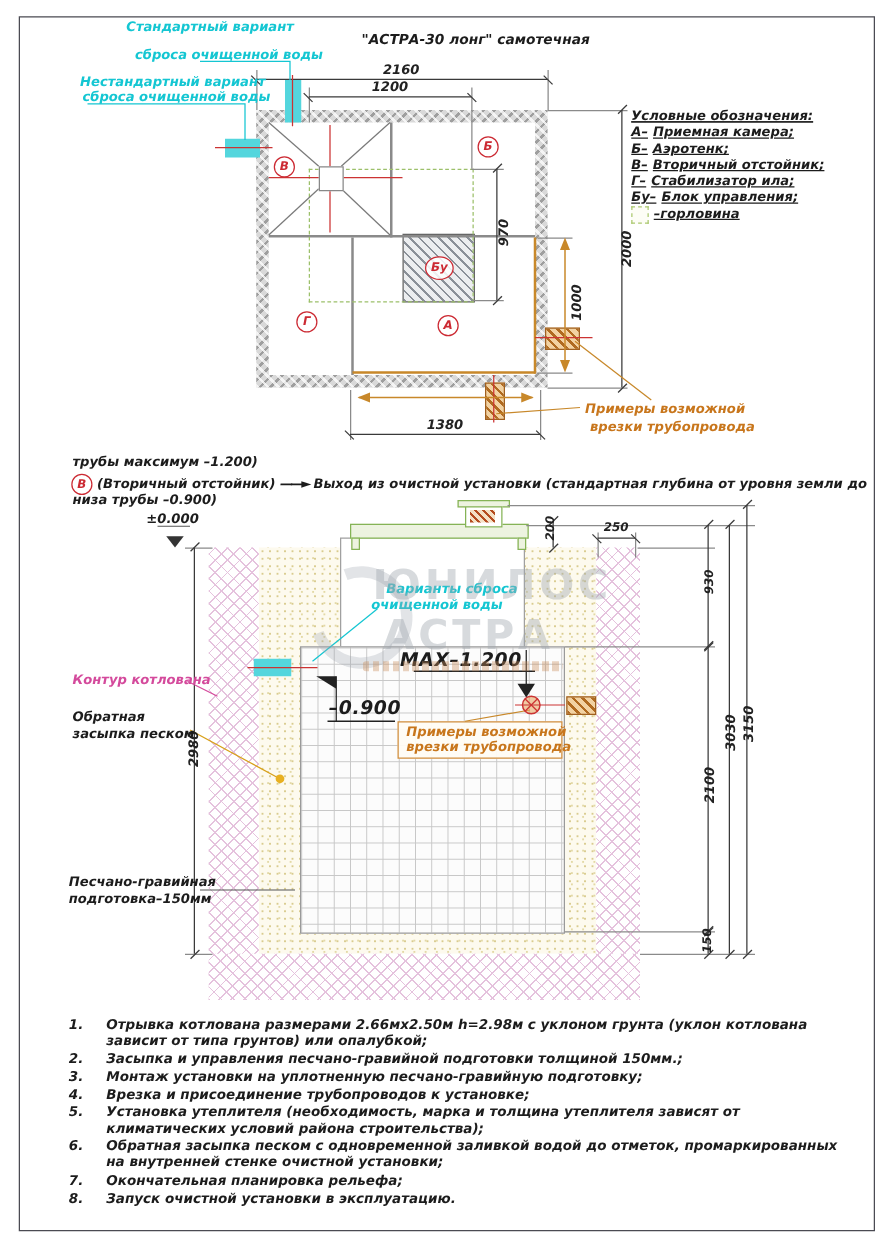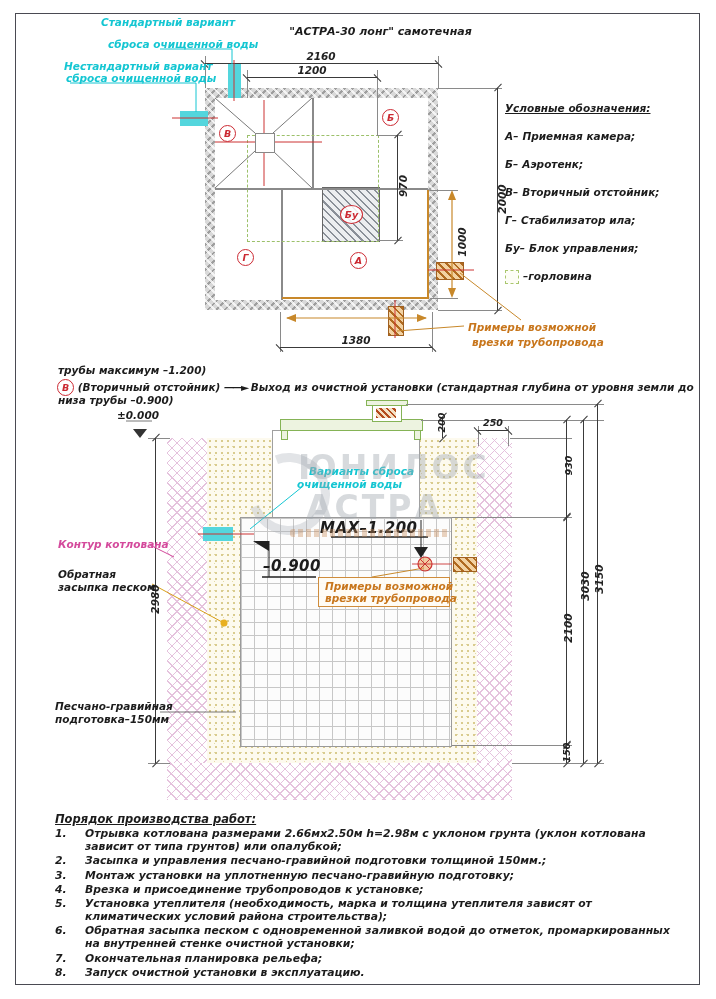--- a/index.html
+++ b/index.html
@@ -53,21 +53,21 @@
   .wm{color:rgba(160,166,175,0.42);font-weight:bold;letter-spacing:3px;z-index:38;font-size:33px;}
   .wmswirl{width:64px;height:64px;border:9px solid rgba(160,166,175,0.30);border-radius:50%;z-index:38;
            border-left-color:transparent;transform:rotate(25deg);}
   .wmurl{height:8px;background:repeating-linear-gradient(90deg,rgba(200,140,90,.38) 0 5px,transparent 5px 8px);
          z-index:38;border-radius:3px;}
   .notebox{border:1px solid #cf8c3c;background:rgba(255,252,244,0.95);z-index:20;padding:2px 6px;}
   svg.ovl{left:0;top:0;z-index:30;pointer-events:none;}
   .wl-row{display:flex;margin-top:1px;}
   .wl-num{width:30px;flex:none;font:bold italic 10.8px "DejaVu Sans","Liberation Sans",sans-serif;color:#1c1c1c;}
   .wl-text{flex:1;font:bold italic 10.8px "DejaVu Sans","Liberation Sans",sans-serif;color:#1c1c1c;line-height:1.22;}
-  .leg-row{display:flex;gap:4px;margin-top:16px;font:bold italic 10.5px "DejaVu Sans","Liberation Sans",sans-serif;color:#1c1c1c;}
+  .leg-row{display:flex;gap:4px;margin-top:1px;font:bold italic 10.5px "DejaVu Sans","Liberation Sans",sans-serif;color:#1c1c1c;text-decoration:underline;}
   .u{text-decoration:underline;}
 </style>
 </head>
 <body>
 
 <div id="page">
   <div class="abs frame"></div>
 
   <div class="abs txt ctr" style="left:278px;top:25px;width:205px;font-size:11px;">"АСТРА-30 лонг" самотечная</div>
 
@@ -280,21 +280,20 @@
     <line x1="269" y1="541" x2="269" y2="577" stroke="#222" stroke-width="1"></line>
     <line x1="262" y1="577" x2="316" y2="577" stroke="#222" stroke-width="1.3"></line>
 
     <circle cx="425" cy="564" r="7" fill="#e8a05a" fill-opacity="0.55" stroke="#cc3333" stroke-width="1.2"></circle>
     <line x1="420" y1="559" x2="430" y2="569" stroke="#cc3333" stroke-width="1"></line>
     <line x1="430" y1="559" x2="420" y2="569" stroke="#cc3333" stroke-width="1"></line>
     <line x1="412" y1="564" x2="452" y2="564" stroke="#cc3333" stroke-width="0.9"></line>
   </svg>
 
   <div class="abs" style="left:55px;top:812px;width:615px;z-index:35;">
-    <div class="txt u" style="position:static;font-size:11.5px;">Порядок производства работ:</div>
     <div class="wl-row">
         <span class="wl-num">1.</span>
         <span class="wl-text">Отрывка котлована размерами 2.66мх2.50м h=2.98м с уклоном грунта (уклон котлована зависит от типа грунтов) или опалубкой;</span>
       </div>
     <div class="wl-row">
         <span class="wl-num">2.</span>
         <span class="wl-text">Засыпка и управления песчано-гравийной подготовки толщиной 150мм.;</span>
       </div>
     <div class="wl-row">
         <span class="wl-num">3.</span>

